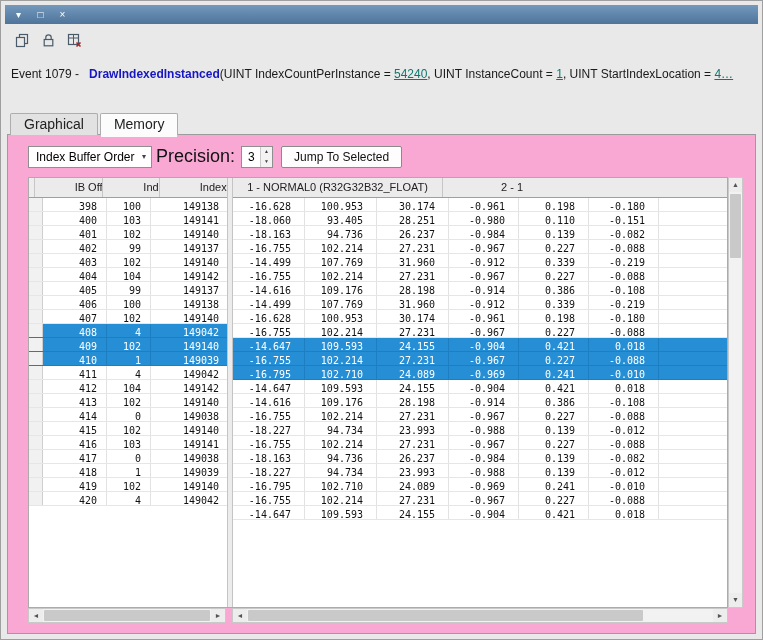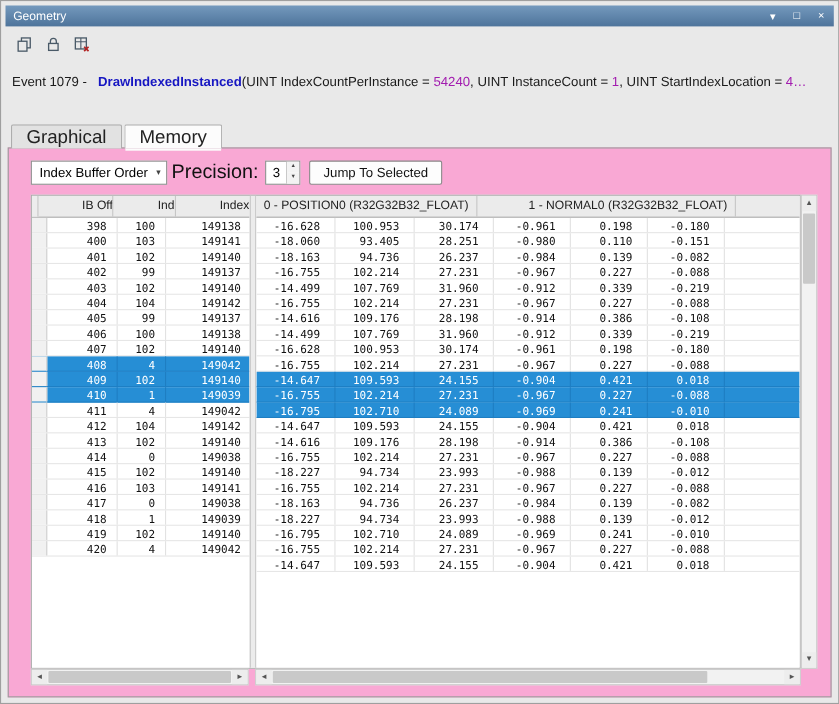--- a/index.html
+++ b/index.html
@@ -13,24 +13,24 @@
     padding:0 5px 0 7px;color:#fff;font-size:11px;}
   .titlebar .title{flex:1;}
   .tb-btns{display:flex;gap:9px;font-size:10px;}
   .tb-btn{width:13px;text-align:center;cursor:default;color:#fff;}
   
   .toolbar{height:26px;margin-top:3px;display:flex;align-items:center;gap:8px;padding:0 0 0 8px;}
   .tool-btn{width:18px;height:18px;display:flex;align-items:center;justify-content:center;}
   
   .eventline{margin:14px 0 0 6px;height:16px;font-size:12px;color:#1a1a1a;white-space:nowrap;overflow:hidden;}
   .eventline .call{color:#1616c2;font-weight:bold;}
-  .eventline .val{color:#a21caf;}
+  .eventline .val{color:#0f766e;text-decoration:underline;}
   
   .tabs{display:flex;margin-top:30px;padding-left:5px;position:relative;z-index:2;}
-  .tab{height:22px;line-height:21px;padding:0 13px;font-size:17px;color:#222;background:#e2e2e2;
+  .tab{height:22px;line-height:21px;padding:0 13px;font-size:14px;color:#222;background:#e2e2e2;
     border:1px solid #adadad;border-bottom:none;margin-right:2px;border-radius:2px 2px 0 0;}
   .tab.active{background:#fcfcfc;position:relative;}
   .tab.active::after{content:"";position:absolute;left:0;right:0;bottom:-2px;height:2px;background:#fcfcfc;}
   
   .panel{position:relative;margin:-1px 2px 0 2px;background:#f9a8d4;border:1px solid #9c9c9c;height:500px;}
   .controls{display:flex;align-items:center;padding:9px 0 0 20px;height:34px;}
   .dropdown{width:124px;height:22px;border:1px solid #8f8f8f;background:#fff;display:flex;align-items:center;
     font-size:12px;padding:0 5px 0 7px;}
   .dropdown .dd-label{flex:1;white-space:nowrap;overflow:hidden;}
   .dd-arrow{font-size:8px;color:#444;}
@@ -90,21 +90,20 @@
   .hscroll.right .htrack-rest{flex:1;}
   
   .tool-btn svg{display:block;}
 </style>
 </head>
 <body>
 
 <div class="window">
 
   <div class="titlebar">
-    <span class="title">Geometry</span>
     <span class="tb-btns">
       <span class="tb-btn">▾</span>
       <span class="tb-btn">□</span>
       <span class="tb-btn">×</span>
     </span>
   </div>
 
   <div class="toolbar">
     <span class="tool-btn">
       <svg width="15" height="15" viewBox="0 0 15 15">
@@ -296,21 +295,20 @@
                 <div class="cell c-sel"></div>
                 <div class="cell c-ib">420</div>
                 <div class="cell c-idx">4</div>
                 <div class="cell c-base">149042</div>
               </div>
             </div>
         </div>
         <div class="pane-divider"></div>
         <div class="pane pane-right">
           <div class="thead">
-            <div class="hcell h-g1">0 - POSITION0 (R32G32B32_FLOAT)</div>
             <div class="hcell h-g2">1 - NORMAL0 (R32G32B32_FLOAT)</div>
             <div class="hcell h-g3">2 - 1</div>
           </div>
           <div class="rows">
               <div class="trow">
                 <div class="cell c-p">-16.628</div>
                 <div class="cell c-p">100.953</div>
                 <div class="cell c-p">30.174</div>
                 <div class="cell c-n">-0.961</div>
                 <div class="cell c-n">0.198</div>

